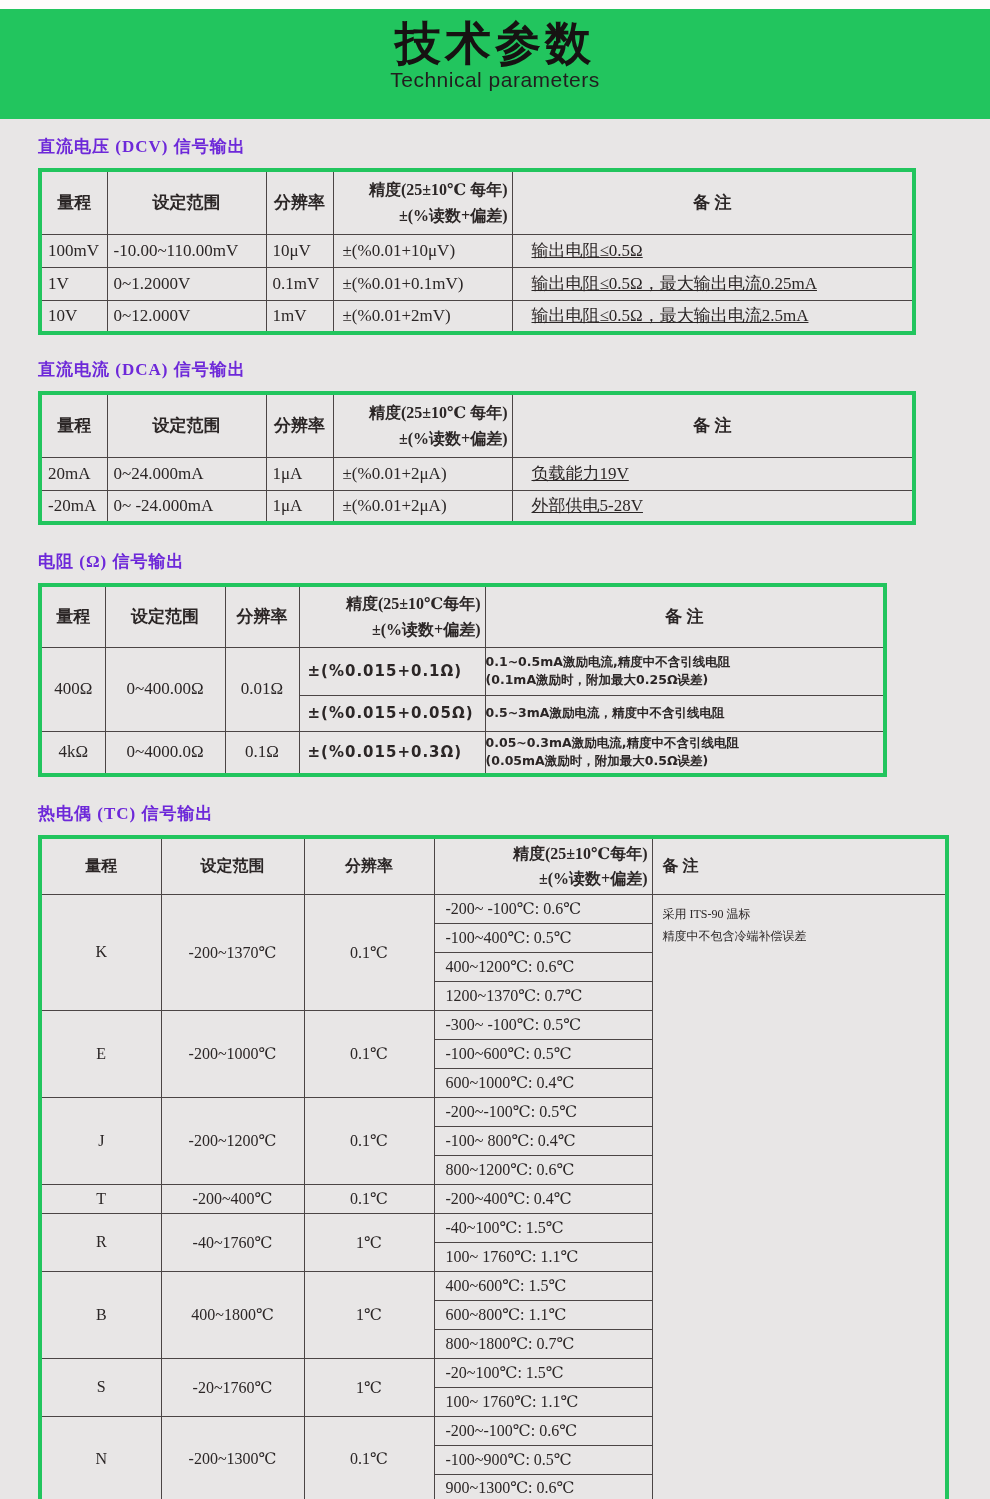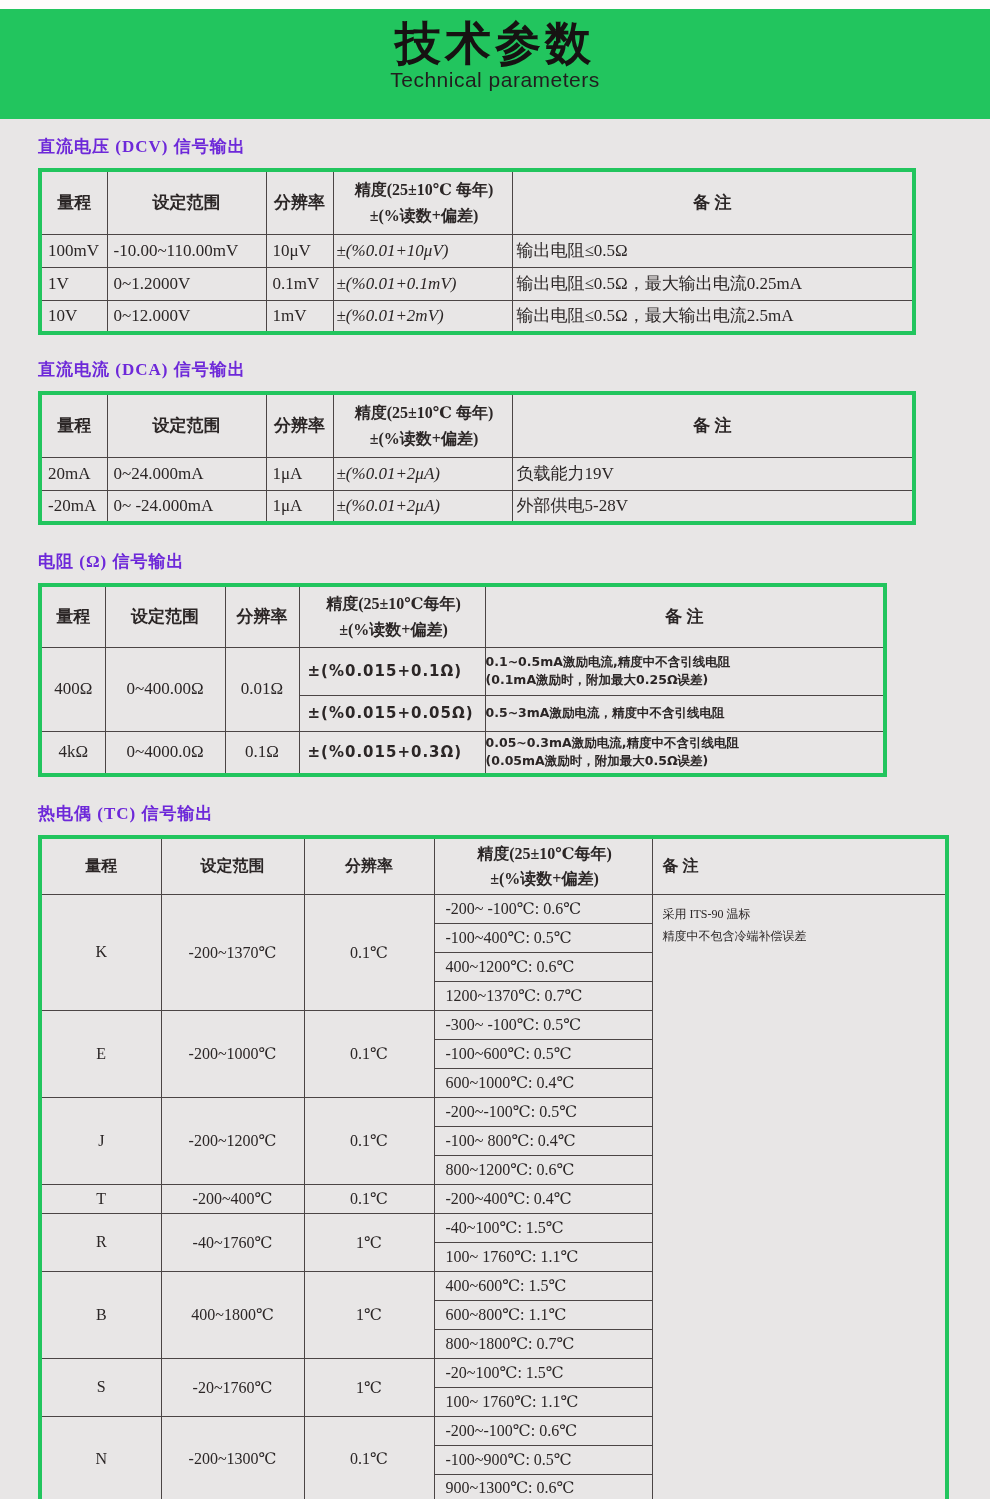--- a/index.html
+++ b/index.html
@@ -38,27 +38,27 @@
     background:transparent;
   }
   .t th, .t td {
     border:1px solid #4b4545; font-size:17px; color:#2b2626;
     padding:0 4px; overflow:hidden;
   }
   .t th { font-weight:bold; text-align:center; white-space:nowrap; }
   .t td { white-space:nowrap; }
 
   
-  th.acc-h { text-align:center; padding-left:7px; line-height:1.6; font-size:16px; }
+  th.acc-h { text-align:right; padding-left:7px; line-height:1.6; font-size:16px; }
   th.acc-h div { white-space:nowrap; }
 
   
   .t-dc td { text-align:left; padding-left:6px; }
-  .t-dc td.acc { padding-left:3px;font-style:italic; }
-  .t-dc td.rmk { padding-left:4px; }
+  .t-dc td.acc { padding-left:9px; }
+  .t-dc td.rmk { padding-left:19px;text-decoration:underline; }
   .t-dc tr.rw { height:33px; }
   .t-dc tr.hd { height:64px; }
 
   
   .t-ohm tr.hd { height:62px; }
   .t-ohm td.ctr { text-align:center; }
   .t-ohm td.acc {
     font-family:"DejaVu Sans","Liberation Sans",sans-serif;
     font-size:15px; font-weight:600; letter-spacing:1px; padding-left:8px;
   }

